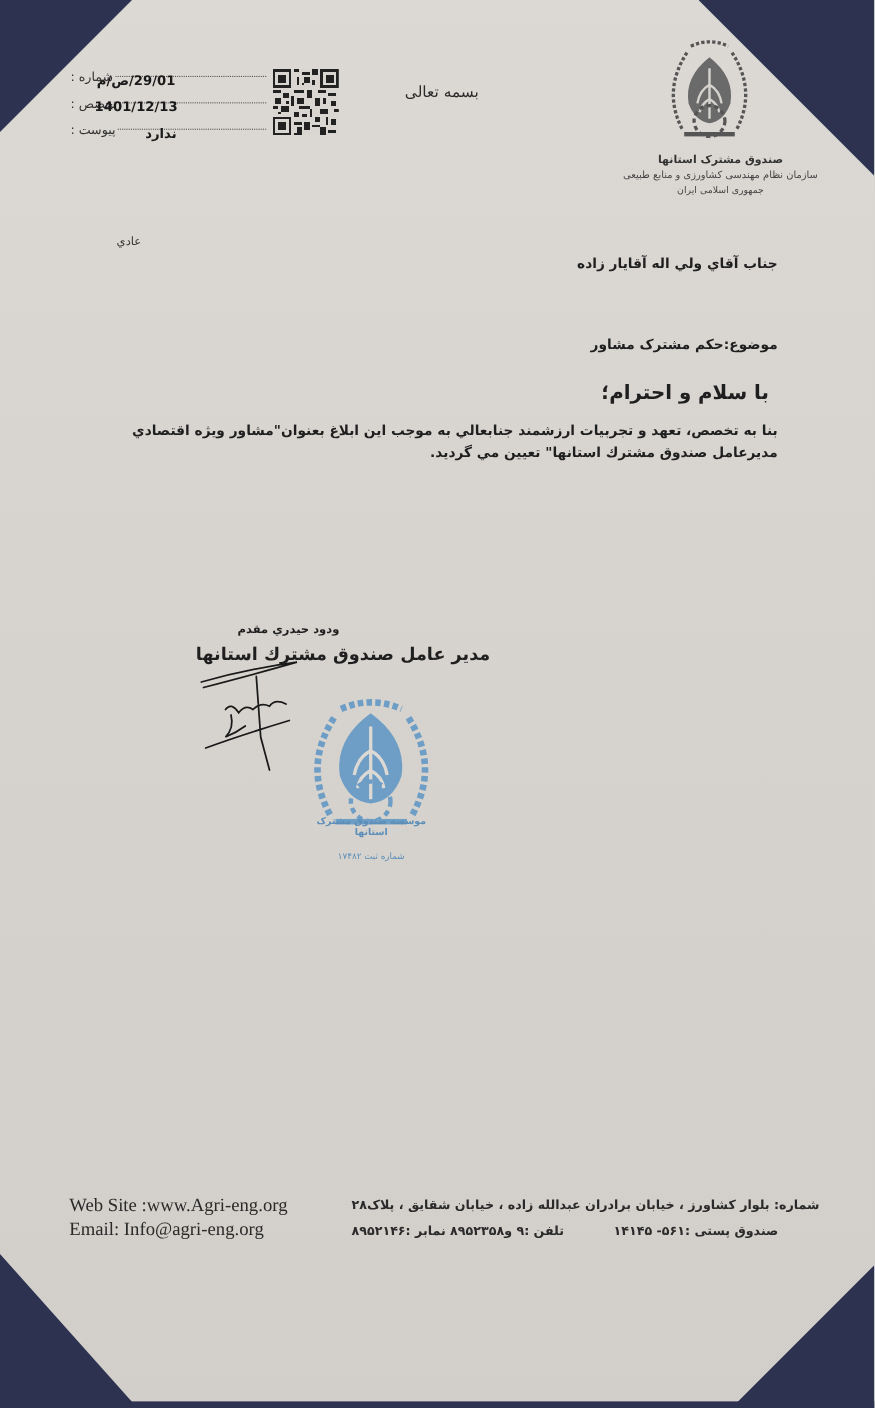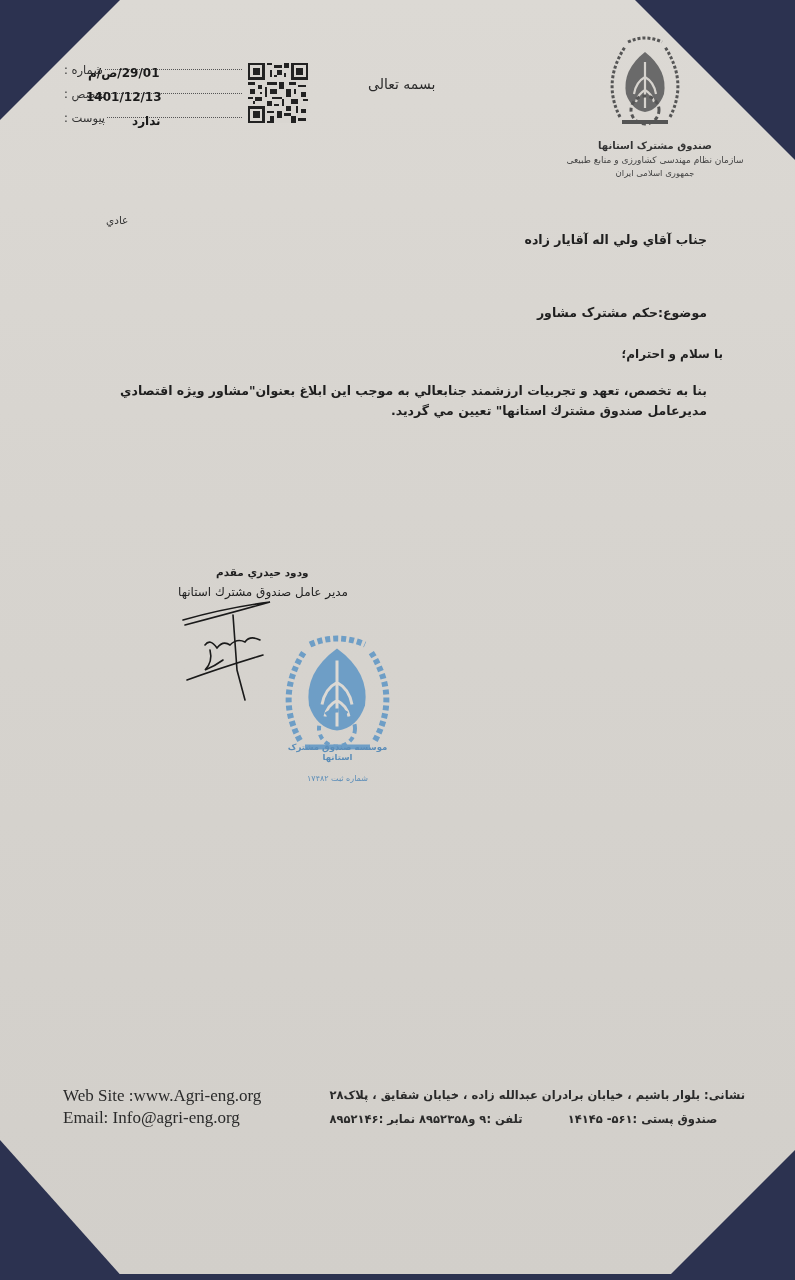--- a/index.html
+++ b/index.html
@@ -34,27 +34,27 @@
 
   .logo { left:600px; top:32px; width:90px; height:100px; }
   .org-name { left:540px; top:140px; width:230px; text-align:center; font-size:10px; font-weight:bold; color:#333; }
   .org-sub1 { left:540px; top:155px; width:230px; text-align:center; font-size:9px; color:#444; }
   .org-sub2 { left:540px; top:168px; width:230px; text-align:center; font-size:8.5px; color:#444; }
 
   .classification { left:106px; top:214px; font-size:10.5px; color:#333; }
   .recipient { right:88px; top:232px; font-size:12.5px; font-weight:bold; }
 
   .subject { right:88px; top:305px; font-size:12.5px; font-weight:bold; }
-  .greeting { right:72px; top:347px; font-size:12px; font-weight:bold; }
+  .greeting { right:96px; top:347px; font-size:18px; font-weight:bold; }
 
   .body { right:88px; top:381px; width:635px; font-size:12.5px; font-weight:bold; line-height:20px; }
   .body p { margin:0; }
 
   .sign-name { left:216px; top:566px; font-size:10.5px; font-weight:bold; }
-  .sign-title { left:178px; top:585px; font-size:12px; font-weight:normal; }
+  .sign-title { left:178px; top:585px; font-size:16px; font-weight:bold; }
   .signature { left:175px; top:600px; width:110px; height:110px; }
   .stamp { left:275px; top:618px; width:125px; height:150px; }
   .stamp-text1 { left:275px; top:742px; width:125px; text-align:center; font-size:8.5px; color:#5b8db8; font-weight:bold; }
   .stamp-text2 { left:275px; top:755px; width:125px; text-align:center; font-size:8px; color:#5b8db8;margin-top:19px; }
 
   .footer-en { left:63px; top:1085px; font-family:"Liberation Serif", serif; font-size:17px; color:#2a2a2a; line-height:22px; }
   .footer-fa { right:50px; top:1088px; font-size:11.5px; font-weight:bold; color:#2a2a2a; }
   .footer-fa .line2 { display:flex; flex-direction:row-reverse; gap:45px; margin-top:10px; }
 </style>
 </head>
@@ -189,18 +189,18 @@
   <rect x="30" y="114" width="65" height="5" fill="#6e9ec6"></rect>
 </svg>
 <div class="abs stamp-text1 rtl" style="text-align:center">موسسه صندوق مشترک استانها</div>
 <div class="abs stamp-text2 rtl" style="text-align:center">شماره ثبت ۱۷۴۸۲</div>
 
 <div class="abs footer-en">
   <div>Web Site :www.Agri-eng.org</div>
   <div>Email: Info@agri-eng.org</div>
 </div>
 <div class="abs footer-fa rtl">
-  <div>نشانی: بلوار باشيم ، خیابان برادران عبدالله زاده ، خیابان شقایق ، پلاک۲۸</div>
+  <div>شماره: بلوار کشاورز ، خیابان برادران عبدالله زاده ، خیابان شقایق ، پلاک۲۸</div>
   <div class="line2">
     <span>تلفن :۹ و۸۹۵۲۳۵۸ نمابر :۸۹۵۲۱۴۶</span>
     <span>صندوق پستی :۵۶۱- ۱۴۱۴۵</span>
   </div>
 </div>
 
 </body></html>

